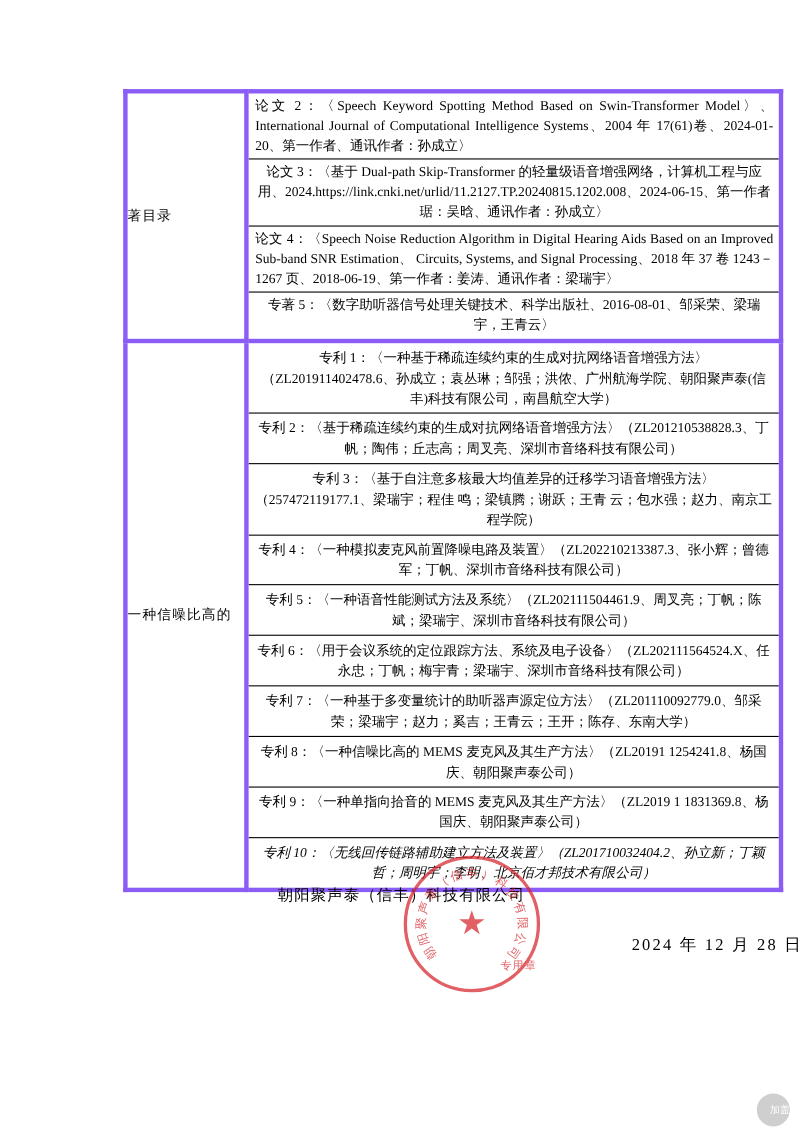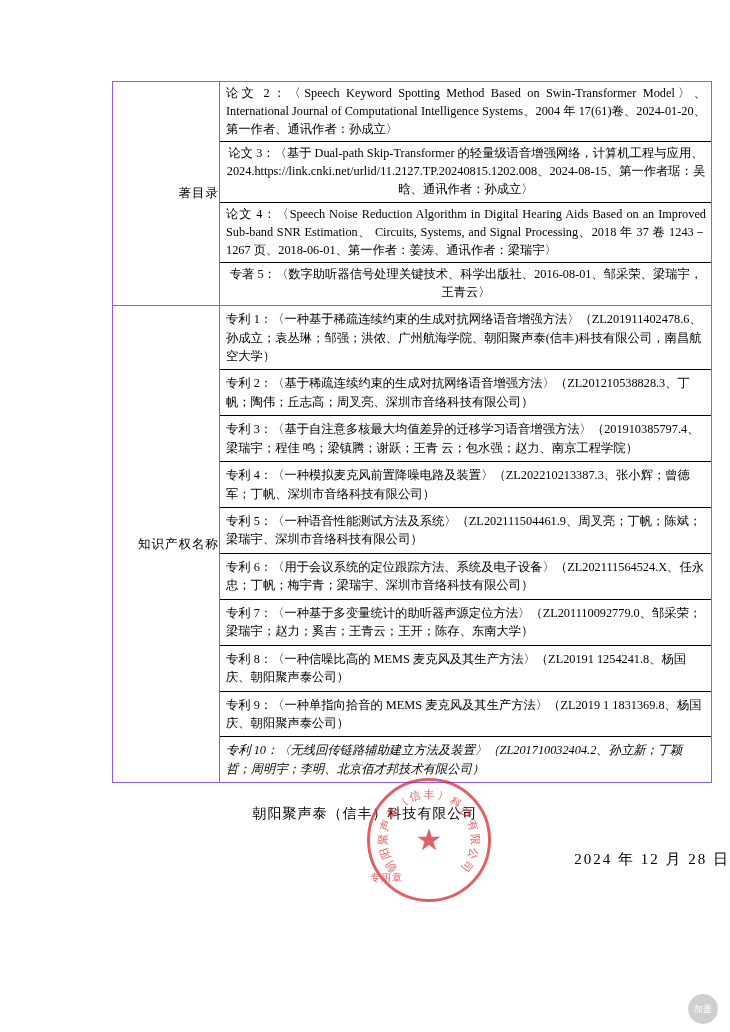--- a/index.html
+++ b/index.html
@@ -23,27 +23,27 @@
   }
   table.main {
     position: absolute;
     left: 112px;
     top: 81px;
     width: 600px;
     border-collapse: collapse;
     table-layout: fixed;
   }
   table.main td {
-    border: 1px solid #8b5cf6;
+    border: 4px solid #8b5cf6;
     vertical-align: middle;
     padding: 0;
   }
   td.label {
     width: 106px;
-    text-align: right;
+    text-align: left;
     font-size: 12.5px;
     letter-spacing: 1px;
     font-family: Liberation Sans, sans-serif;
   }
   td.content {
     padding: 0;
   }
   .subrow {
     border-bottom: 1px solid #000000;
     padding: 3px 5px 3px 6px;
@@ -57,20 +57,21 @@
     border-bottom: none;
   }
   .center {
     text-align: center;
   }
   .patent-row {
     border-bottom: 1px solid #000000;
     padding: 4px 6px 4px 6px;
     font-size: 12.3px;
     line-height: 1.5;
+    text-align: center;
     font-family: "Liberation Serif", "DejaVu Serif", serif;
   }
   .patent-row:last-child {
     border-bottom: none;
     font-style: italic;
   }
   .sign-block {
     position: absolute;
     left: 0;
     top: 805px;
@@ -124,62 +125,62 @@
     left: 50%;
     top: 50%;
     transform-origin: 0 0;
     white-space: nowrap;
   }
   .seal-bottom {
     position: absolute;
     left: 0;
     bottom: 14px;
     width: 118px;
-    text-align: left;
+    text-align: right;
     color: #d5232b;
     font-size: 10px;
     letter-spacing: 1px;
   }
   .corner-mark {
     position: absolute;
     right: 12px;
     bottom: 8px;
     width: 30px;
     height: 30px;
     border-radius: 50%;
     background: #cfcfcf;
     color: #ffffff;
     font-size: 9px;
     line-height: 30px;
-    text-align: center;
+    text-align: right;
     font-family: "Liberation Sans", sans-serif;
   }
 </style>
 </head>
 <body>
 
 <div class="page">
 
   <table class="main">
     <tbody>
       <tr>
         <td class="label">著目录</td>
         <td class="content">
           <div class="subrow">论文 2：〈Speech Keyword Spotting Method Based on Swin-Transformer Model〉、International Journal of Computational Intelligence Systems、2004 年 17(61)卷、2024-01-20、第一作者、通讯作者：孙成立〉</div>
-          <div class="subrow center">论文 3：〈基于 Dual-path Skip-Transformer 的轻量级语音增强网络，计算机工程与应用、2024.https://link.cnki.net/urlid/11.2127.TP.20240815.1202.008、2024-08-15、第一作者琚：吴晗、通讯作者：孙成立〉</div>
-          <div class="subrow">论文 4：〈Speech Noise Reduction Algorithm in Digital Hearing Aids Based on an Improved Sub-band SNR Estimation、 Circuits, Systems, and Signal Processing、2018 年 37 卷 1243－1267 页、2018-06-01、第一作者：姜涛、通讯作者：梁瑞宇〉</div>
+          <div class="subrow center">论文 3：〈基于 Dual-path Skip-Transformer 的轻量级语音增强网络，计算机工程与应用、2024.https://link.cnki.net/urlid/11.2127.TP.20240815.1202.008、2024-06-15、第一作者琚：吴晗、通讯作者：孙成立〉</div>
+          <div class="subrow">论文 4：〈Speech Noise Reduction Algorithm in Digital Hearing Aids Based on an Improved Sub-band SNR Estimation、 Circuits, Systems, and Signal Processing、2018 年 37 卷 1243－1267 页、2018-06-19、第一作者：姜涛、通讯作者：梁瑞宇〉</div>
           <div class="subrow center">专著 5：〈数字助听器信号处理关键技术、科学出版社、2016-08-01、邹采荣、梁瑞宇，王青云〉</div>
         </td>
       </tr>
       <tr>
-        <td class="label">知识产权名称</td>
+        <td class="label">一种信噪比高的</td>
         <td class="content">
           <div class="patent-row">专利 1：〈一种基于稀疏连续约束的生成对抗网络语音增强方法〉（ZL201911402478.6、孙成立；袁丛琳；邹强；洪侬、广州航海学院、朝阳聚声泰(信丰)科技有限公司，南昌航空大学）</div>
           <div class="patent-row">专利 2：〈基于稀疏连续约束的生成对抗网络语音增强方法〉（ZL201210538828.3、丁帆；陶伟；丘志高；周叉亮、深圳市音络科技有限公司）</div>
-          <div class="patent-row">专利 3：〈基于自注意多核最大均值差异的迁移学习语音增强方法〉（201910385797.4、梁瑞宇；程佳 鸣；梁镇腾；谢跃；王青 云；包水强；赵力、南京工程学院）</div>
+          <div class="patent-row">专利 3：〈基于自注意多核最大均值差异的迁移学习语音增强方法〉（257472119177.1、梁瑞宇；程佳 鸣；梁镇腾；谢跃；王青 云；包水强；赵力、南京工程学院）</div>
           <div class="patent-row">专利 4：〈一种模拟麦克风前置降噪电路及装置〉（ZL202210213387.3、张小辉；曾德军；丁帆、深圳市音络科技有限公司）</div>
           <div class="patent-row">专利 5：〈一种语音性能测试方法及系统〉（ZL202111504461.9、周叉亮；丁帆；陈斌；梁瑞宇、深圳市音络科技有限公司）</div>
           <div class="patent-row">专利 6：〈用于会议系统的定位跟踪方法、系统及电子设备〉（ZL202111564524.X、任永忠；丁帆；梅宇青；梁瑞宇、深圳市音络科技有限公司）</div>
           <div class="patent-row">专利 7：〈一种基于多变量统计的助听器声源定位方法〉（ZL201110092779.0、邹采荣；梁瑞宇；赵力；奚吉；王青云；王开；陈存、东南大学）</div>
           <div class="patent-row">专利 8：〈一种信噪比高的 MEMS 麦克风及其生产方法〉（ZL20191 1254241.8、杨国庆、朝阳聚声泰公司）</div>
           <div class="patent-row">专利 9：〈一种单指向拾音的 MEMS 麦克风及其生产方法〉（ZL2019 1 1831369.8、杨国庆、朝阳聚声泰公司）</div>
           <div class="patent-row">专利 10：〈无线回传链路辅助建立方法及装置〉（ZL201710032404.2、孙立新；丁颖哲；周明宇；李明、北京佰才邦技术有限公司）</div>
         </td>
       </tr>
     </tbody>

